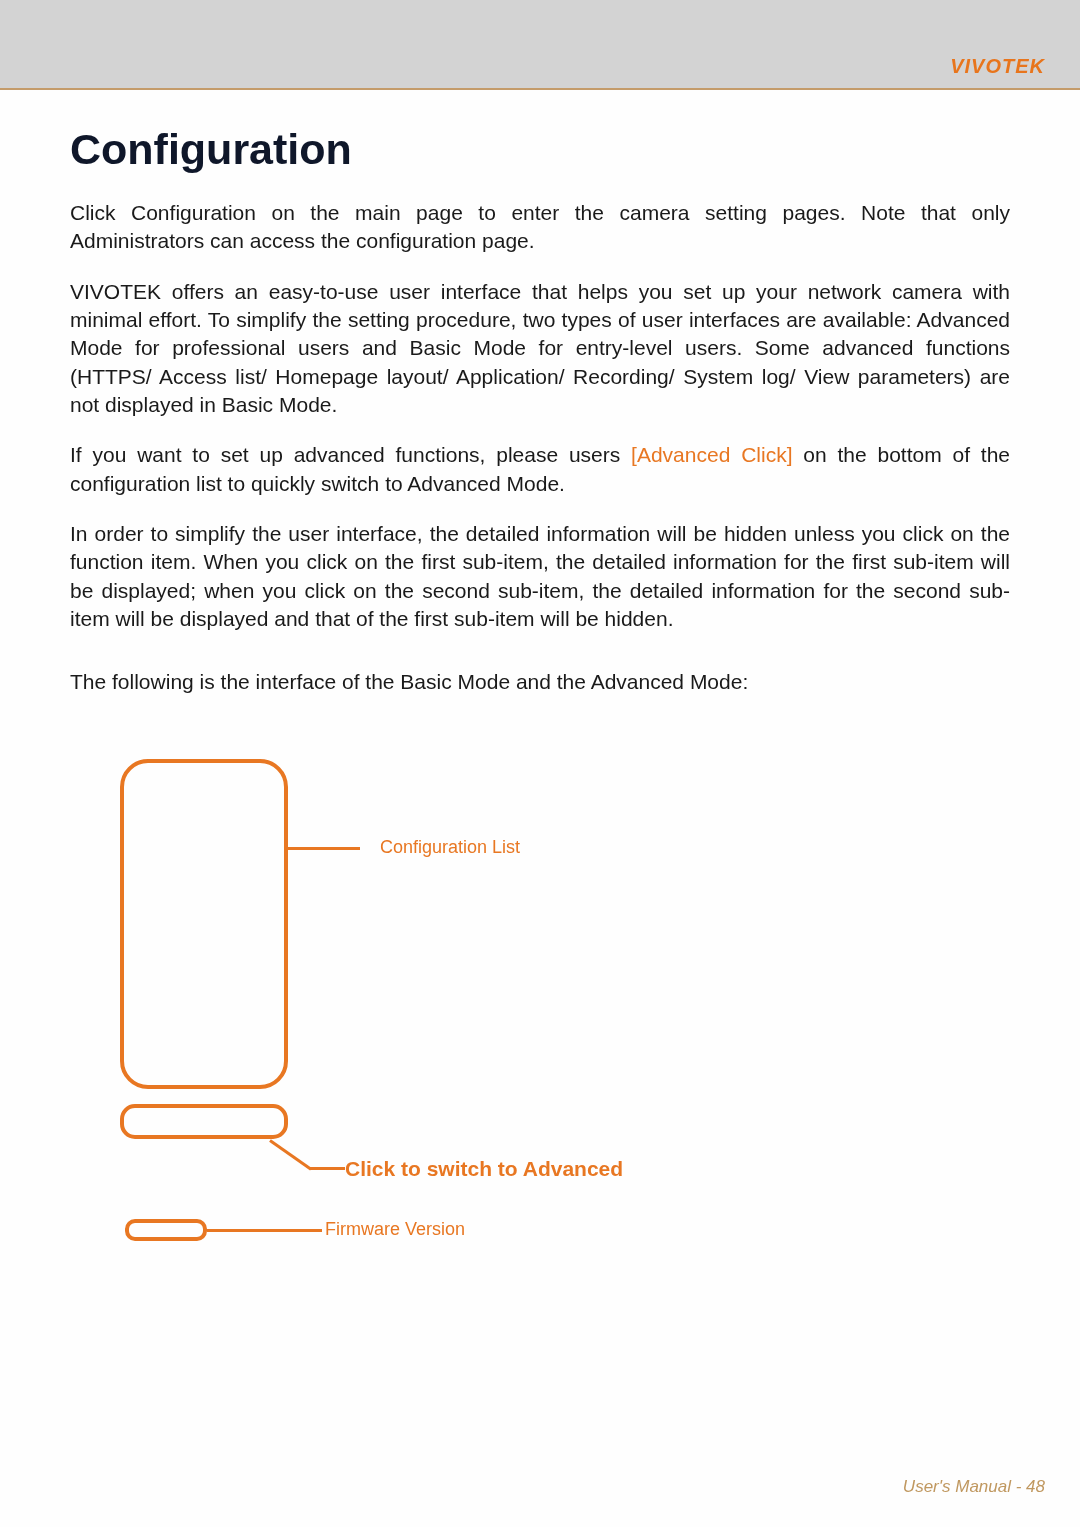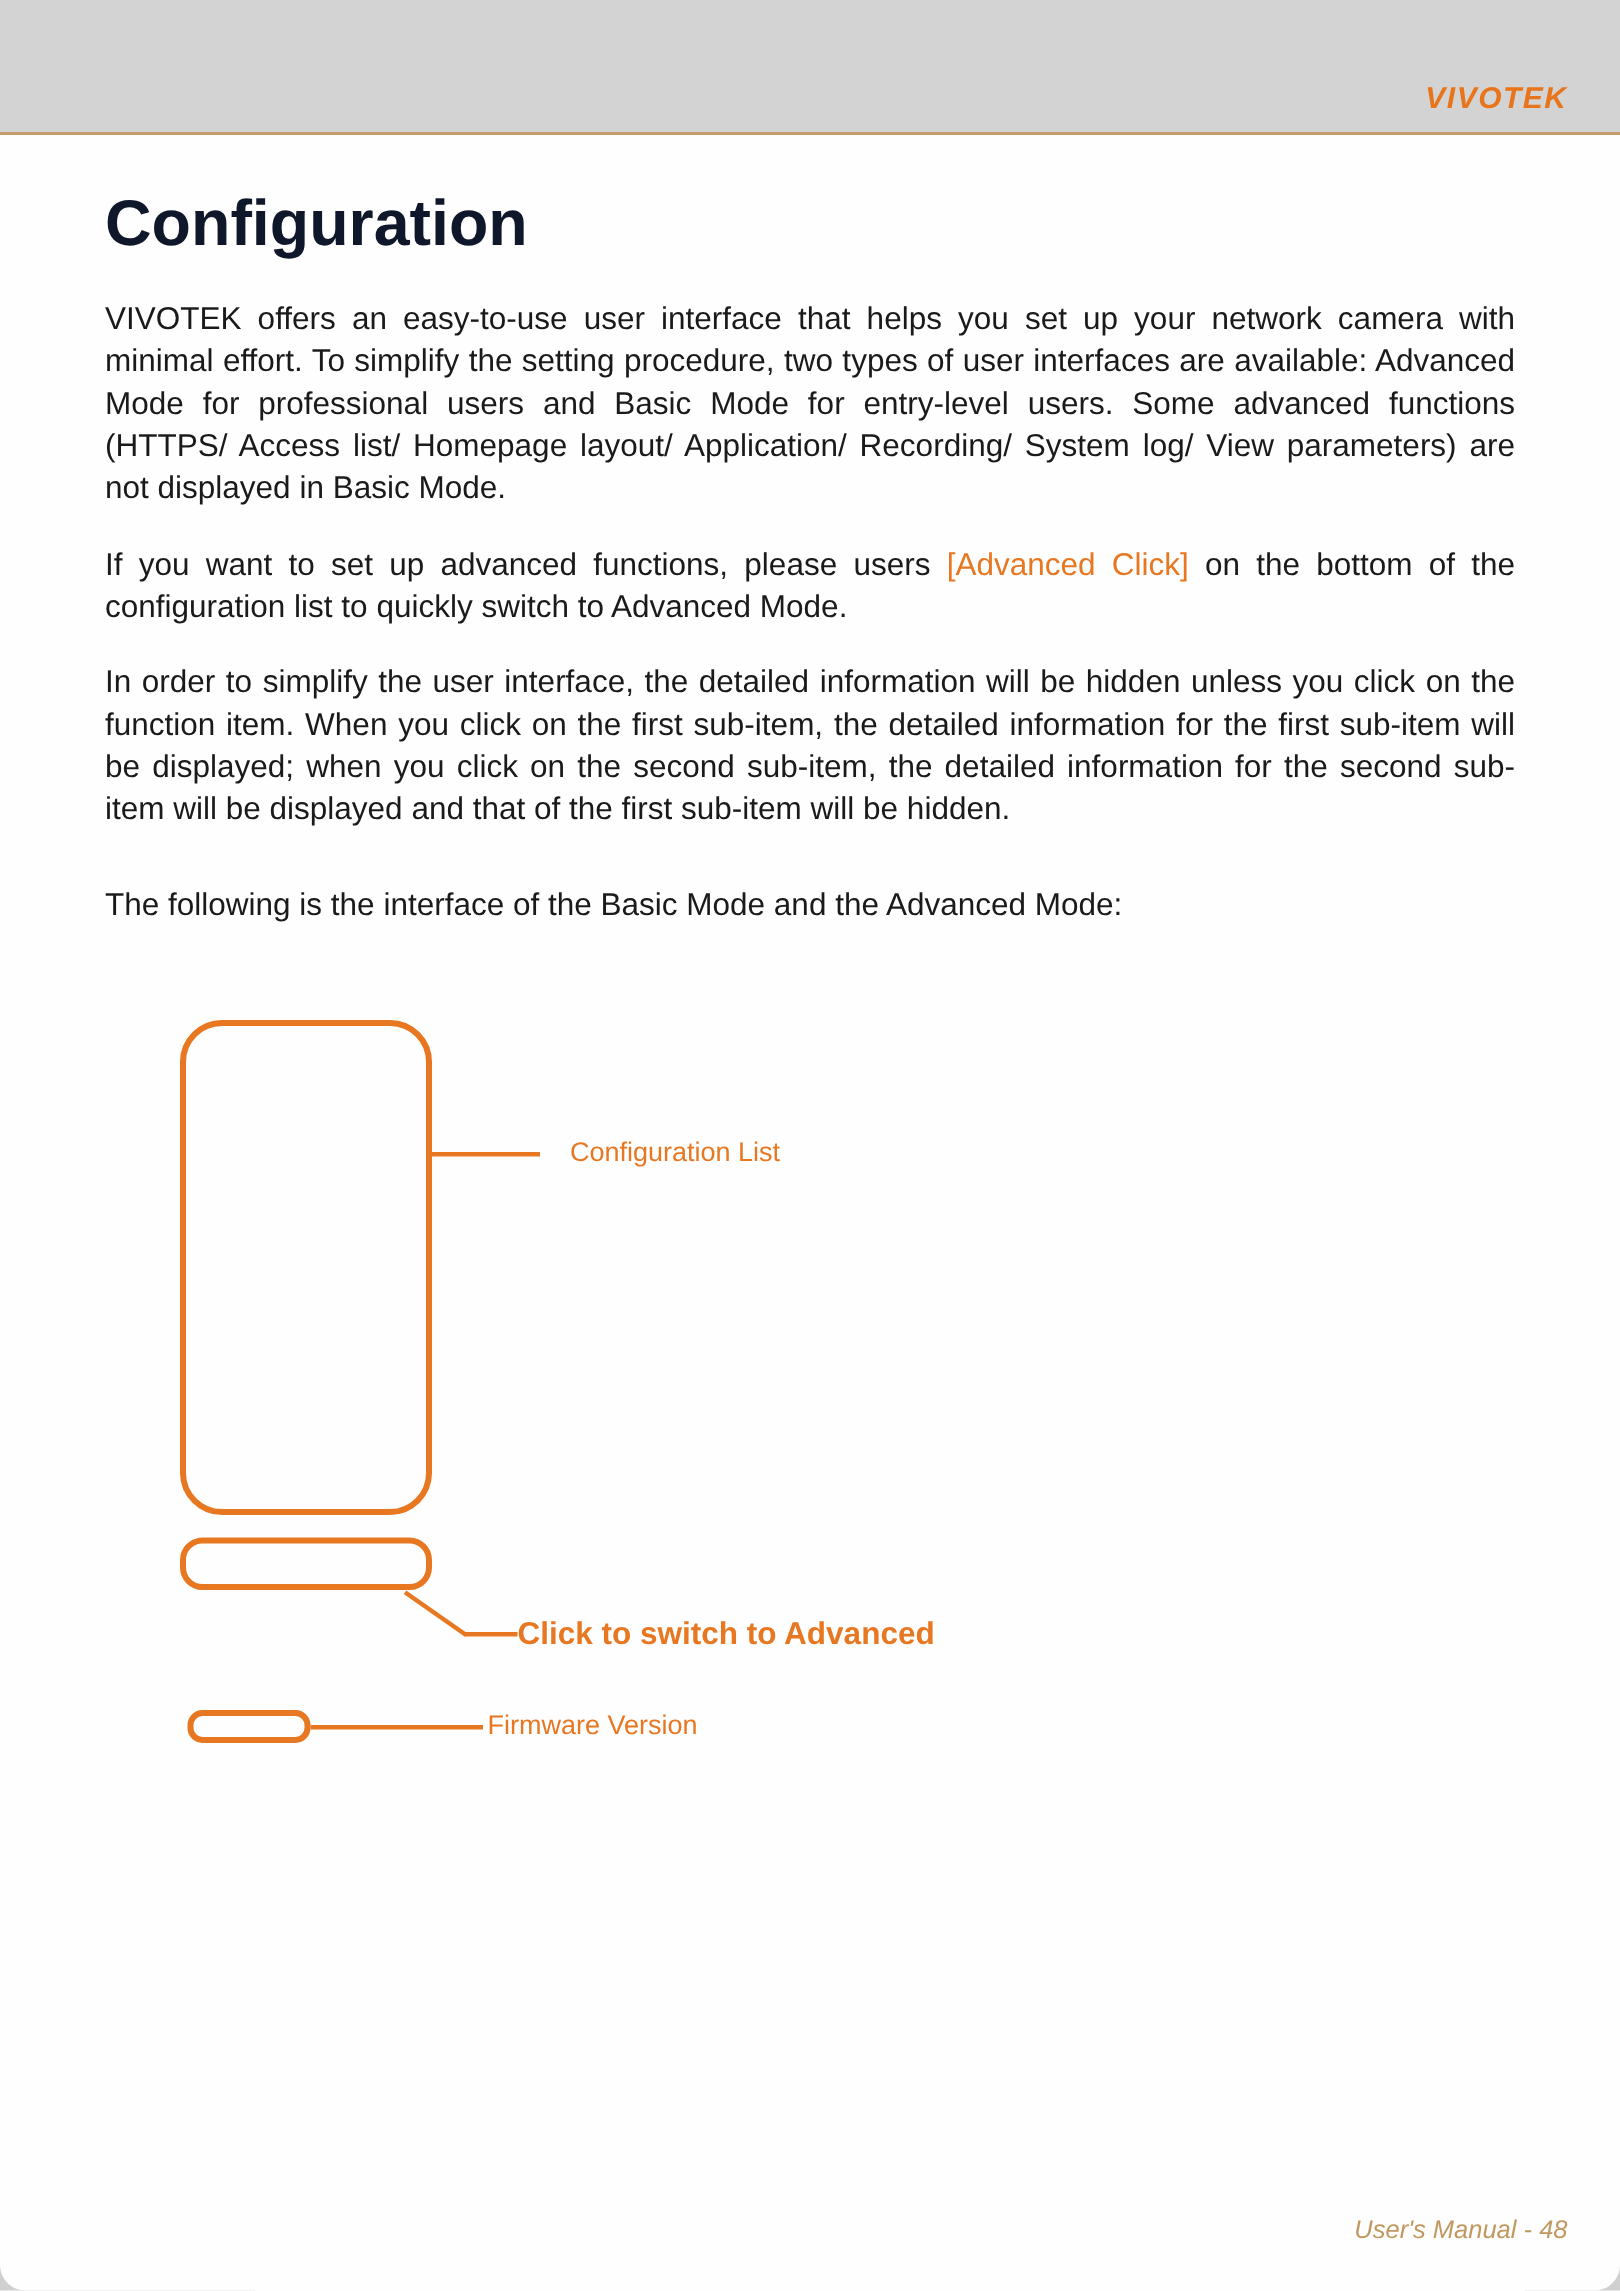--- a/index.html
+++ b/index.html
@@ -13,21 +13,20 @@
       width: 1080px;
       height: 1527px;
       position: relative;
     }
     .page {
       background: #fefefe;
       width: 100%;
       height: 100%;
       position: relative;
       border-top: 0;
-      border-radius: 17px;
     }
     .header-band {
       height: 90px;
       background: #d3d3d3;
       border-bottom: 2px solid #c49b6a;
       position: relative;
     }
     .brand {
       position: absolute;
       right: 35px;
@@ -168,20 +167,21 @@
 <body>
 
 <div class="page">
   <div class="header-band">
     <div class="brand">VIVOTEK</div>
   </div>
 
   <div class="content">
     <h1>Configuration</h1>
 
+    <p class="body-text">Click Configuration on the main page to enter the camera setting pages. Note that only Administrators can access the configuration page.</p>
 
     <p class="body-text">VIVOTEK offers an easy-to-use user interface that helps you set up your network camera with minimal effort. To simplify the setting procedure, two types of user interfaces are available: Advanced Mode for professional users and Basic Mode for entry-level users. Some advanced functions (HTTPS/ Access list/ Homepage layout/ Application/ Recording/ System log/ View parameters) are not displayed in Basic Mode.</p>
 
     <p class="body-text">
       <span>If you want to set up advanced functions, please users </span><span class="inline-link">[Advanced Click]</span><span> on the bottom of the configuration list to quickly switch to Advanced Mode.</span>
     </p>
 
     <p class="body-text">In order to simplify the user interface, the detailed information will be hidden unless you click on the function item. When you click on the first sub-item, the detailed information for the first sub-item will be displayed; when you click on the second sub-item, the detailed information for the second sub-item will be displayed and that of the first sub-item will be hidden.</p>
 
     <p class="body-text" style="margin-top:35px;">The following is the interface of the Basic Mode and the Advanced Mode:</p>

